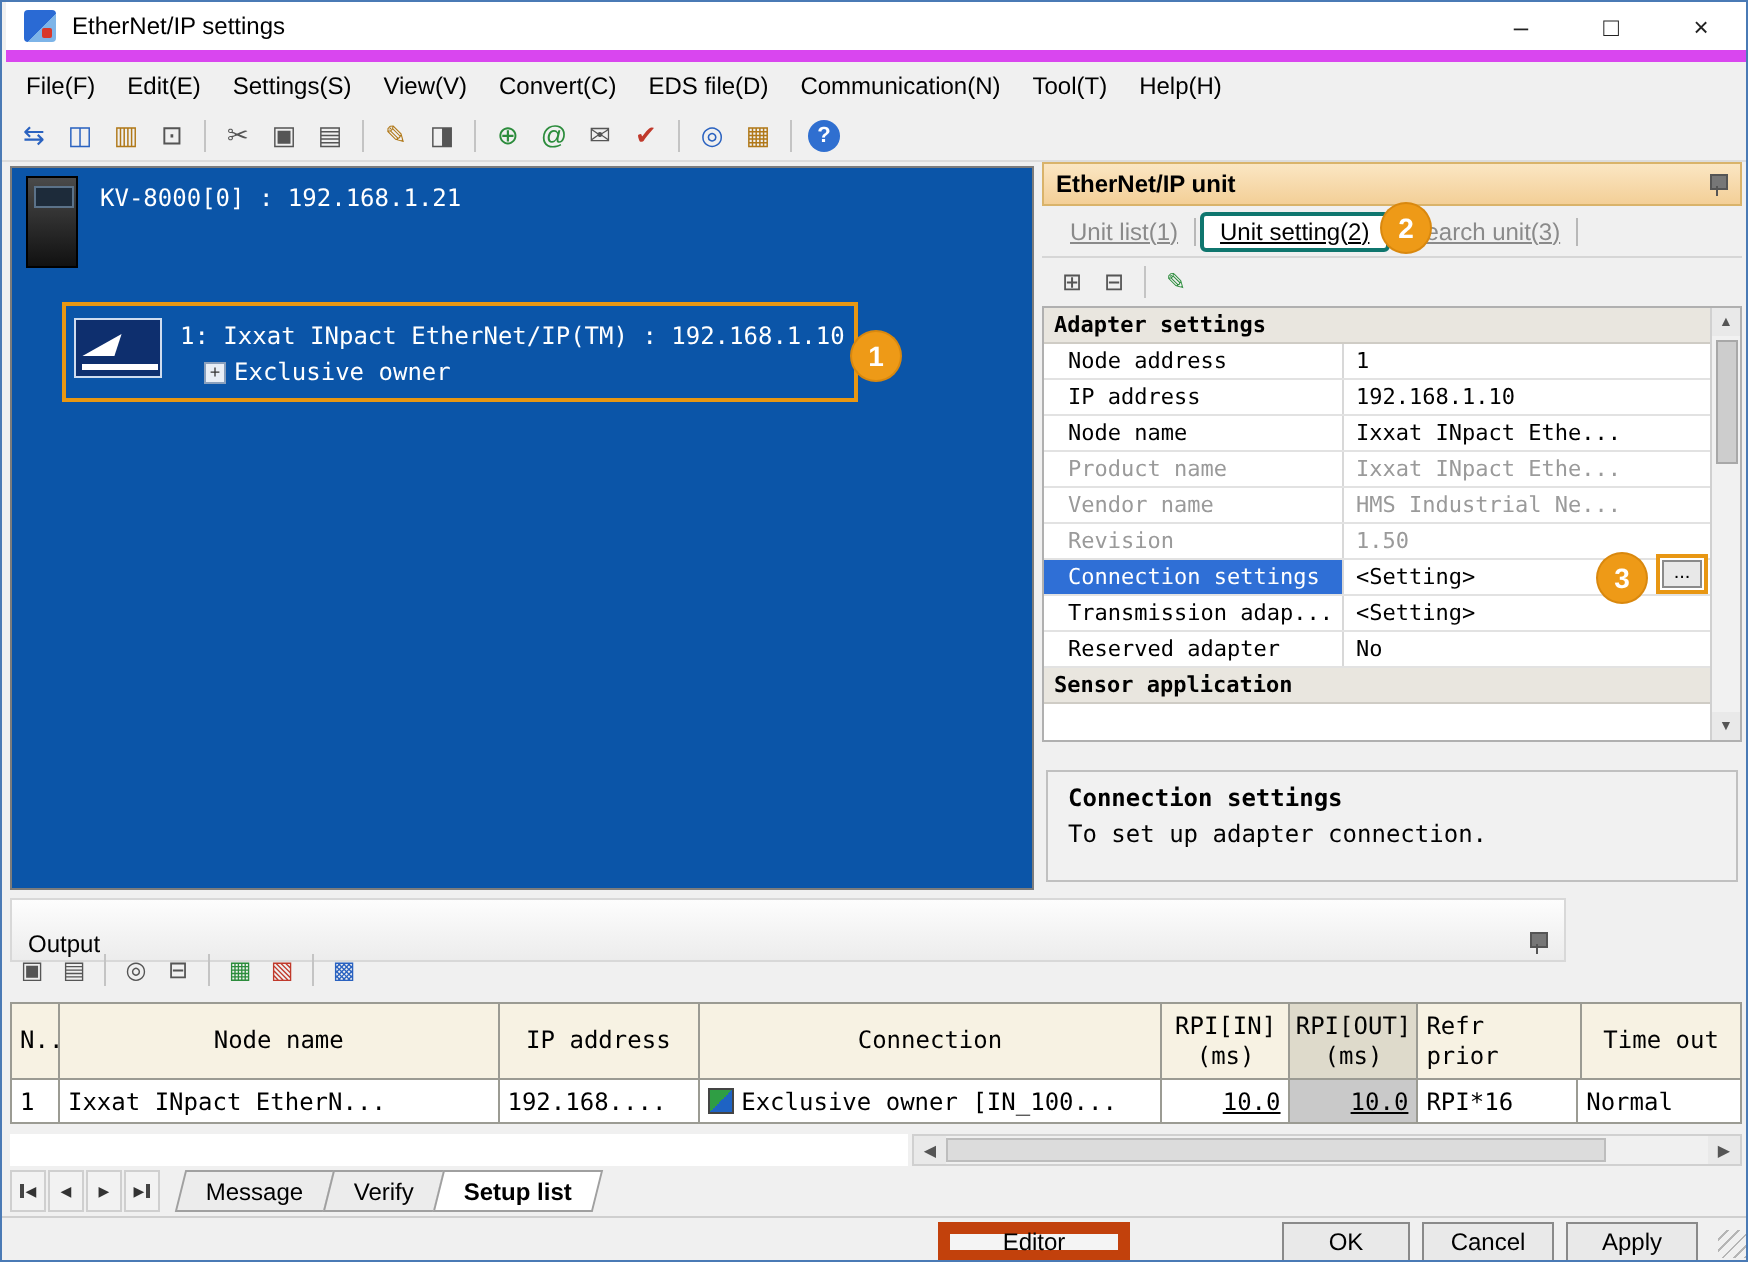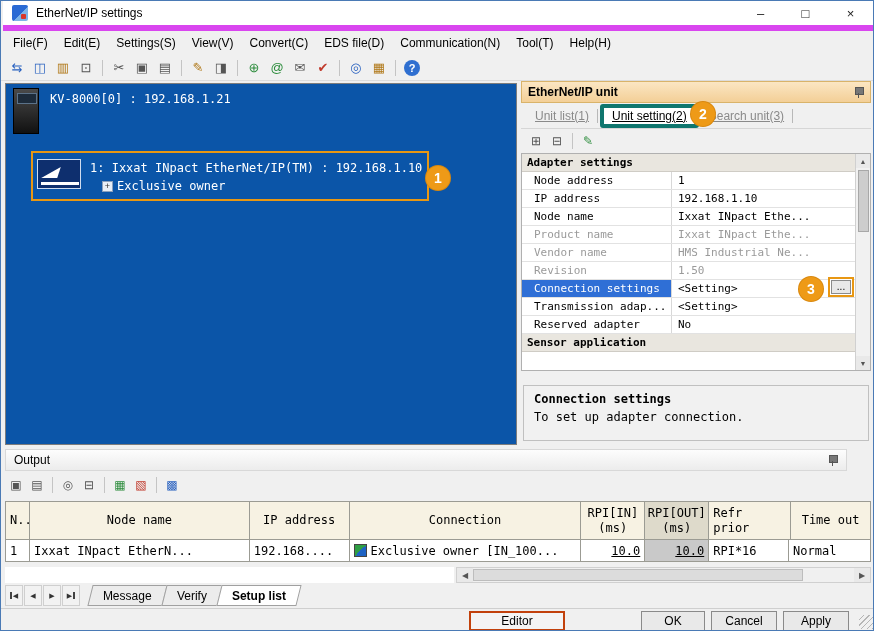--- a/index.html
+++ b/index.html
@@ -42,21 +42,21 @@
   
   .right-panel{position:absolute;left:520px;top:80px;width:350px;height:364px;background:#f0f0f0;}
   .panel-header{height:22px;background:linear-gradient(#fbe6c3,#f3cf97);border:1px solid #d9b36a;display:flex;align-items:center;padding:0 6px;font-weight:bold;}
   .pin{width:11px;height:13px;margin-left:auto;position:relative;}
   .pin::before{content:"";position:absolute;left:2px;top:1px;width:7px;height:6px;background:#777;border:1px solid #555;}
   .pin::after{content:"";position:absolute;left:5px;top:7px;width:1px;height:5px;background:#555;}
   .unit-tabs{position:relative;height:26px;display:flex;align-items:center;background:#f0f0f0;border-bottom:1px solid #d6d6d6;padding-left:6px;}
   .tab{padding:2px 8px;color:#8a8a8a;white-space:nowrap;text-decoration:underline;}
   .tab.active{color:#000;}
   .tab-sep{width:1px;height:14px;background:#b8b8b8;}
-  .hl2{border:4px solid #0f766e;border-radius:3px;padding:1px 8px;margin:4px 2px;background:#fff;}
+  .hl2{border:2px solid #0f766e;border-radius:3px;padding:1px 8px;margin:4px 2px;background:#fff;}
   .b2{left:170px;top:21px;}
   .unit-tools{height:24px;display:flex;align-items:center;gap:3px;padding-left:6px;background:#f0f0f0;}
   .sm-icon{width:18px;height:18px;display:flex;align-items:center;justify-content:center;font-size:12px;}
 
   
   .prop-grid{position:relative;height:218px;background:#fff;border:1px solid #b0b0b0;display:flex;}
   .grid-rows{flex:1;overflow:visible;}
   .p-section{height:18px;background:#e9e6df;font:bold 11px "DejaVu Sans Mono",monospace;display:flex;align-items:center;padding-left:5px;border-bottom:1px solid #cfccc5;}
   .p-row{display:flex;height:18px;border-bottom:1px solid #e2e2e2;font:11px "DejaVu Sans Mono",monospace;position:relative;}
   .p-name{width:150px;padding-left:12px;border-right:1px solid #d8d8d8;display:flex;align-items:center;white-space:nowrap;overflow:hidden;}
@@ -67,21 +67,21 @@
   .dots-btn{width:20px;height:14px;background:#e8e8e8;border:1px solid #8a8a8a;font:10px/8px "Liberation Sans",sans-serif;display:flex;align-items:center;justify-content:center;}
   .b3{right:32px;top:-3px;left:auto;}
   .v-scroll{width:15px;background:#f1f1f1;border-left:1px solid #d0d0d0;display:flex;flex-direction:column;align-items:center;}
   .v-arrow{height:14px;width:100%;display:flex;align-items:center;justify-content:center;font-size:7px;color:#555;background:#e9e9e9;}
   .v-thumb{width:11px;height:62px;background:#cdcdcd;border:1px solid #a8a8a8;margin-top:2px;}
   .v-track{flex:1;}
   .desc-box{position:absolute;left:2px;right:2px;top:304px;height:56px;background:#f1f1f1;border:1px solid #c0c0c0;padding:6px 10px;font:12px "DejaVu Sans Mono",monospace;}
   .desc-title{font-weight:bold;margin-bottom:4px;}
 
   
-  .output-header{position:absolute;left:4px;top:448px;width:842px;height:22px;background:linear-gradient(#fdfdfd,#ececec);border:1px solid #d8d8d8;display:flex;align-items:center;padding:0 8px;}
+  .output-header{position:absolute;left:4px;top:448px;width:778px;height:22px;background:linear-gradient(#fdfdfd,#ececec);border:1px solid #d8d8d8;display:flex;align-items:flex-start;padding:15px 8px;}
   .output-tools{position:absolute;left:6px;top:472px;height:24px;display:flex;align-items:center;gap:3px;}
   .out-table{position:absolute;left:4px;top:500px;width:866px;border-top:1px solid #9b9b93;border-left:1px solid #9b9b93;font-family:"DejaVu Sans Mono",monospace;font-size:12px;background:#fff;}
   .t-row{display:flex;}
   .t-cell{border-right:1px solid #9b9b93;border-bottom:1px solid #9b9b93;overflow:hidden;}
   .th{background:#f7f2e3;height:38px;display:flex;flex-direction:column;align-items:center;justify-content:center;line-height:15px;}
   .th.darker{background:#dedacb;}
   .th.left{align-items:flex-start;padding-left:4px;}
   .td{height:22px;display:flex;align-items:center;padding:0 4px;white-space:nowrap;}
   .td.num{justify-content:flex-end;text-decoration:underline;}
   .td.sel-cell{background:#c9c9c9;}
@@ -95,21 +95,21 @@
 
   
   .sheet-tabs{position:absolute;left:4px;top:584px;height:21px;display:flex;align-items:stretch;}
   .nav-btn{width:18px;display:flex;align-items:center;justify-content:center;gap:1px;font-size:7px;color:#333;border:1px solid #cfcfcf;background:#f2f2f2;margin-right:1px;}
   .nav-bar{width:2px;height:7px;background:#444;}
   .tabs-wrap{display:flex;margin-left:10px;}
   .sheet-tab{padding:0 12px;display:flex;align-items:center;background:#ececec;border:1px solid #a0a0a0;margin-left:-1px;transform:skewX(-14deg);}
   .sheet-tab>span{transform:skewX(14deg);}
   .sheet-tab.active{background:#fff;font-weight:bold;z-index:2;}
   .bottom-bar{position:absolute;left:0;top:607px;width:874px;height:24px;background:#f0f0f0;border-top:1px solid #cfcfcf;}
-  .editor-seg{position:absolute;left:468px;top:2px;width:96px;height:20px;border:2px solid #c2410c;background:#f4f4f4;display:flex;align-items:center;justify-content:center;}
+  .editor-seg{position:absolute;left:468px;top:2px;width:96px;height:20px;border:6px solid #c2410c;background:#f4f4f4;display:flex;align-items:center;justify-content:center;}
   .btn{position:absolute;top:2px;height:20px;border:1px solid #8a8a8a;background:#e9e9e9;display:flex;align-items:center;justify-content:center;}
   .ok{left:640px;width:64px;}.cancel{left:710px;width:66px;}.apply{left:782px;width:66px;}
   .grip{position:absolute;right:2px;bottom:3px;width:14px;height:14px;background:repeating-linear-gradient(135deg,transparent 0 3px,#b5b5b5 3px 4px);}
 </style>
 </head>
 <body>
 
 <div class="window">
 
   <div class="titlebar">

